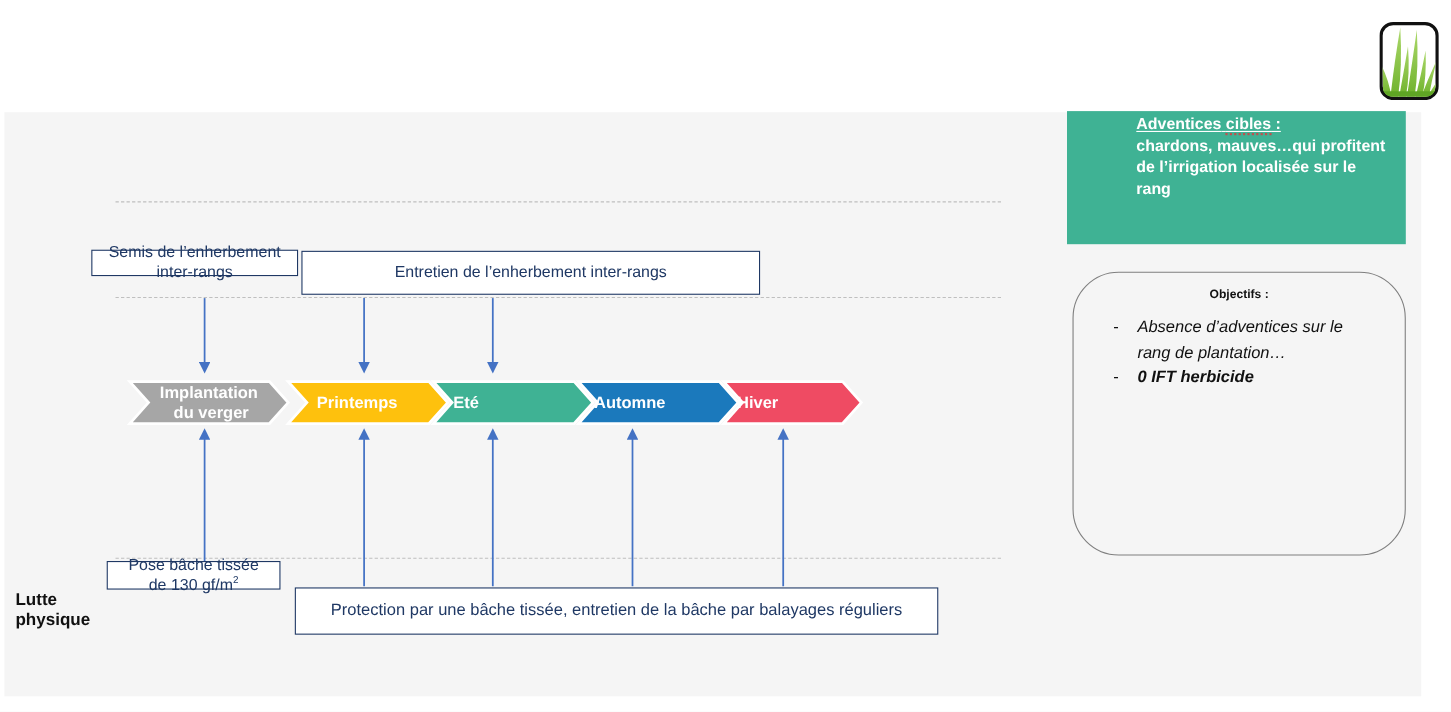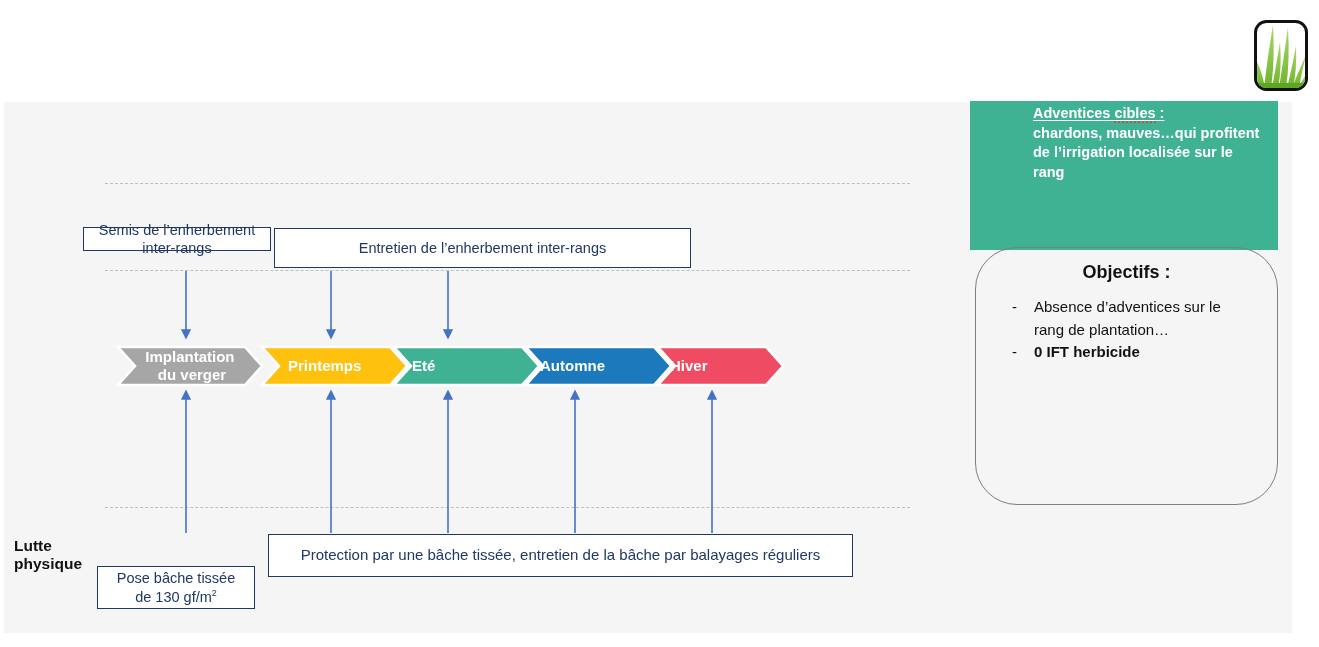--- a/index.html
+++ b/index.html
@@ -18,53 +18,53 @@
   .dashline{left:105px;width:805px;height:0;border-top:1px dashed #BFBFBF;}
 
   
   .nbox{
     background:#ffffff;border:1.5px solid #1F3864;color:#1F3864;
     display:flex;flex-direction:column;align-items:center;justify-content:center;
     text-align:center;font-size:14.5px;line-height:18.5px;
   }
   #box-semis{left:83px;top:227px;width:188px;height:24px;}
   #box-entretien{left:274px;top:228px;width:417px;height:40px;}
-  #box-pose{left:97px;top:566px;width:158px;height:43px;}
+  #box-pose{left:97px;top:510px;width:158px;height:26px;}
   #box-protection{left:268px;top:534px;width:585px;height:43px;font-size:15px;}
   sup{font-size:9px;line-height:0;}
 
   
   #lutte{left:14px;top:537px;width:74px;height:38px;color:#111;
     font-weight:bold;font-size:15.5px;line-height:17.5px;text-align:left;}
 
   
   #overlay{left:0;top:0;width:1319px;height:647px;pointer-events:none;}
   #timeline{left:108px;top:344px;width:690px;height:44px;}
   .chev-label{font-family:"Liberation Sans",sans-serif;font-size:15px;font-weight:600;fill:#ffffff;}
 
   
   #adventices{
-    left:970px;top:101px;width:308px;height:149px;background:#3FB294;
+    left:970px;top:101px;width:308px;height:121px;background:#3FB294;
     color:#ffffff;font-weight:bold;font-size:14.5px;line-height:19.5px;
     padding:3px 6px 0 63px;
   }
   #adventices .title{text-decoration:underline;text-underline-offset:2px;}
   #adventices .mis{border-bottom:2px dotted #C0504D;}
 
   
   #objectifs{
     left:975px;top:247px;width:303px;height:258px;
     border:1px solid #7F7F7F;border-radius:42px;color:#111;font-size:15px;
     padding-top:14px;
   }
-  #objectifs .title{font-weight:bold;font-size:18px;text-align:center;}
+  #objectifs .title{font-weight:bold;font-size:11px;text-align:center;}
   #objectifs .list{margin-top:13px;}
   #objectifs .item{display:flex;line-height:22.5px;}
   #objectifs .dash{width:22px;margin-left:36px;flex:0 0 auto;}
-  #objectifs .txt{width:215px;}
+  #objectifs .txt{width:215px;font-style:italic;}
   #objectifs .item.bold .txt{font-weight:bold;}
 
   
   #logo{left:1254px;top:20px;width:54px;height:71px;}
 </style>
 </head>
 <body>
 
 <div id="panel" class="abs"></div>
 

